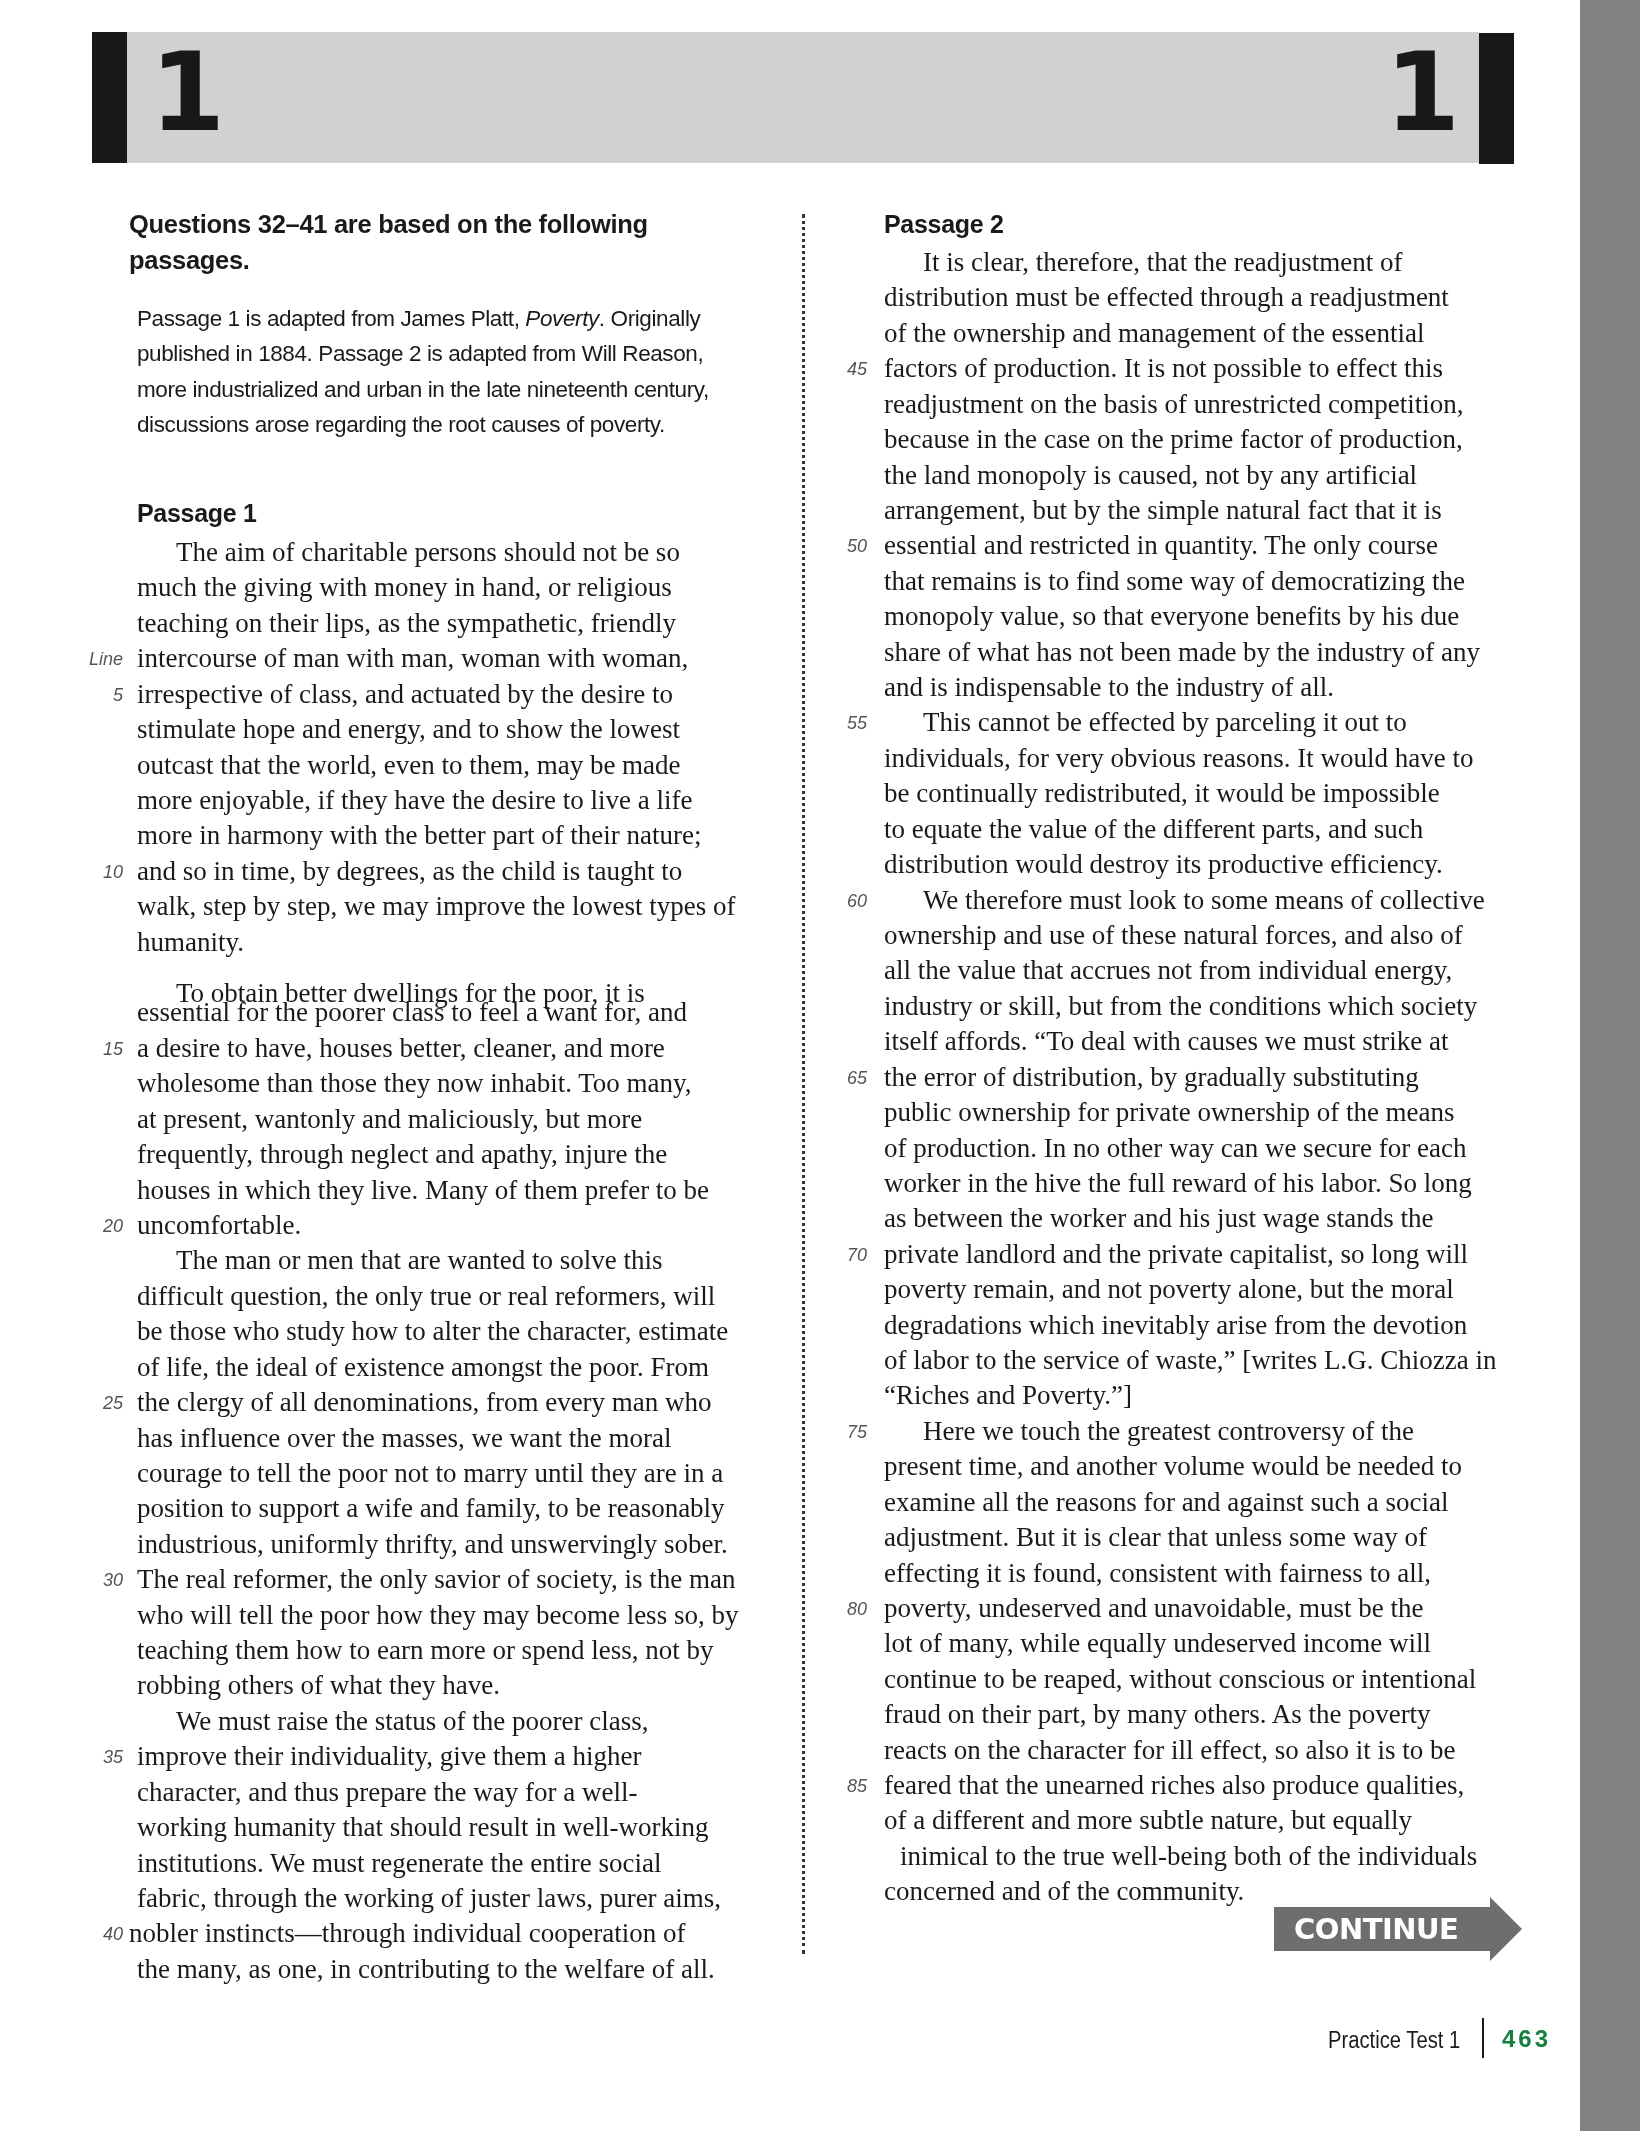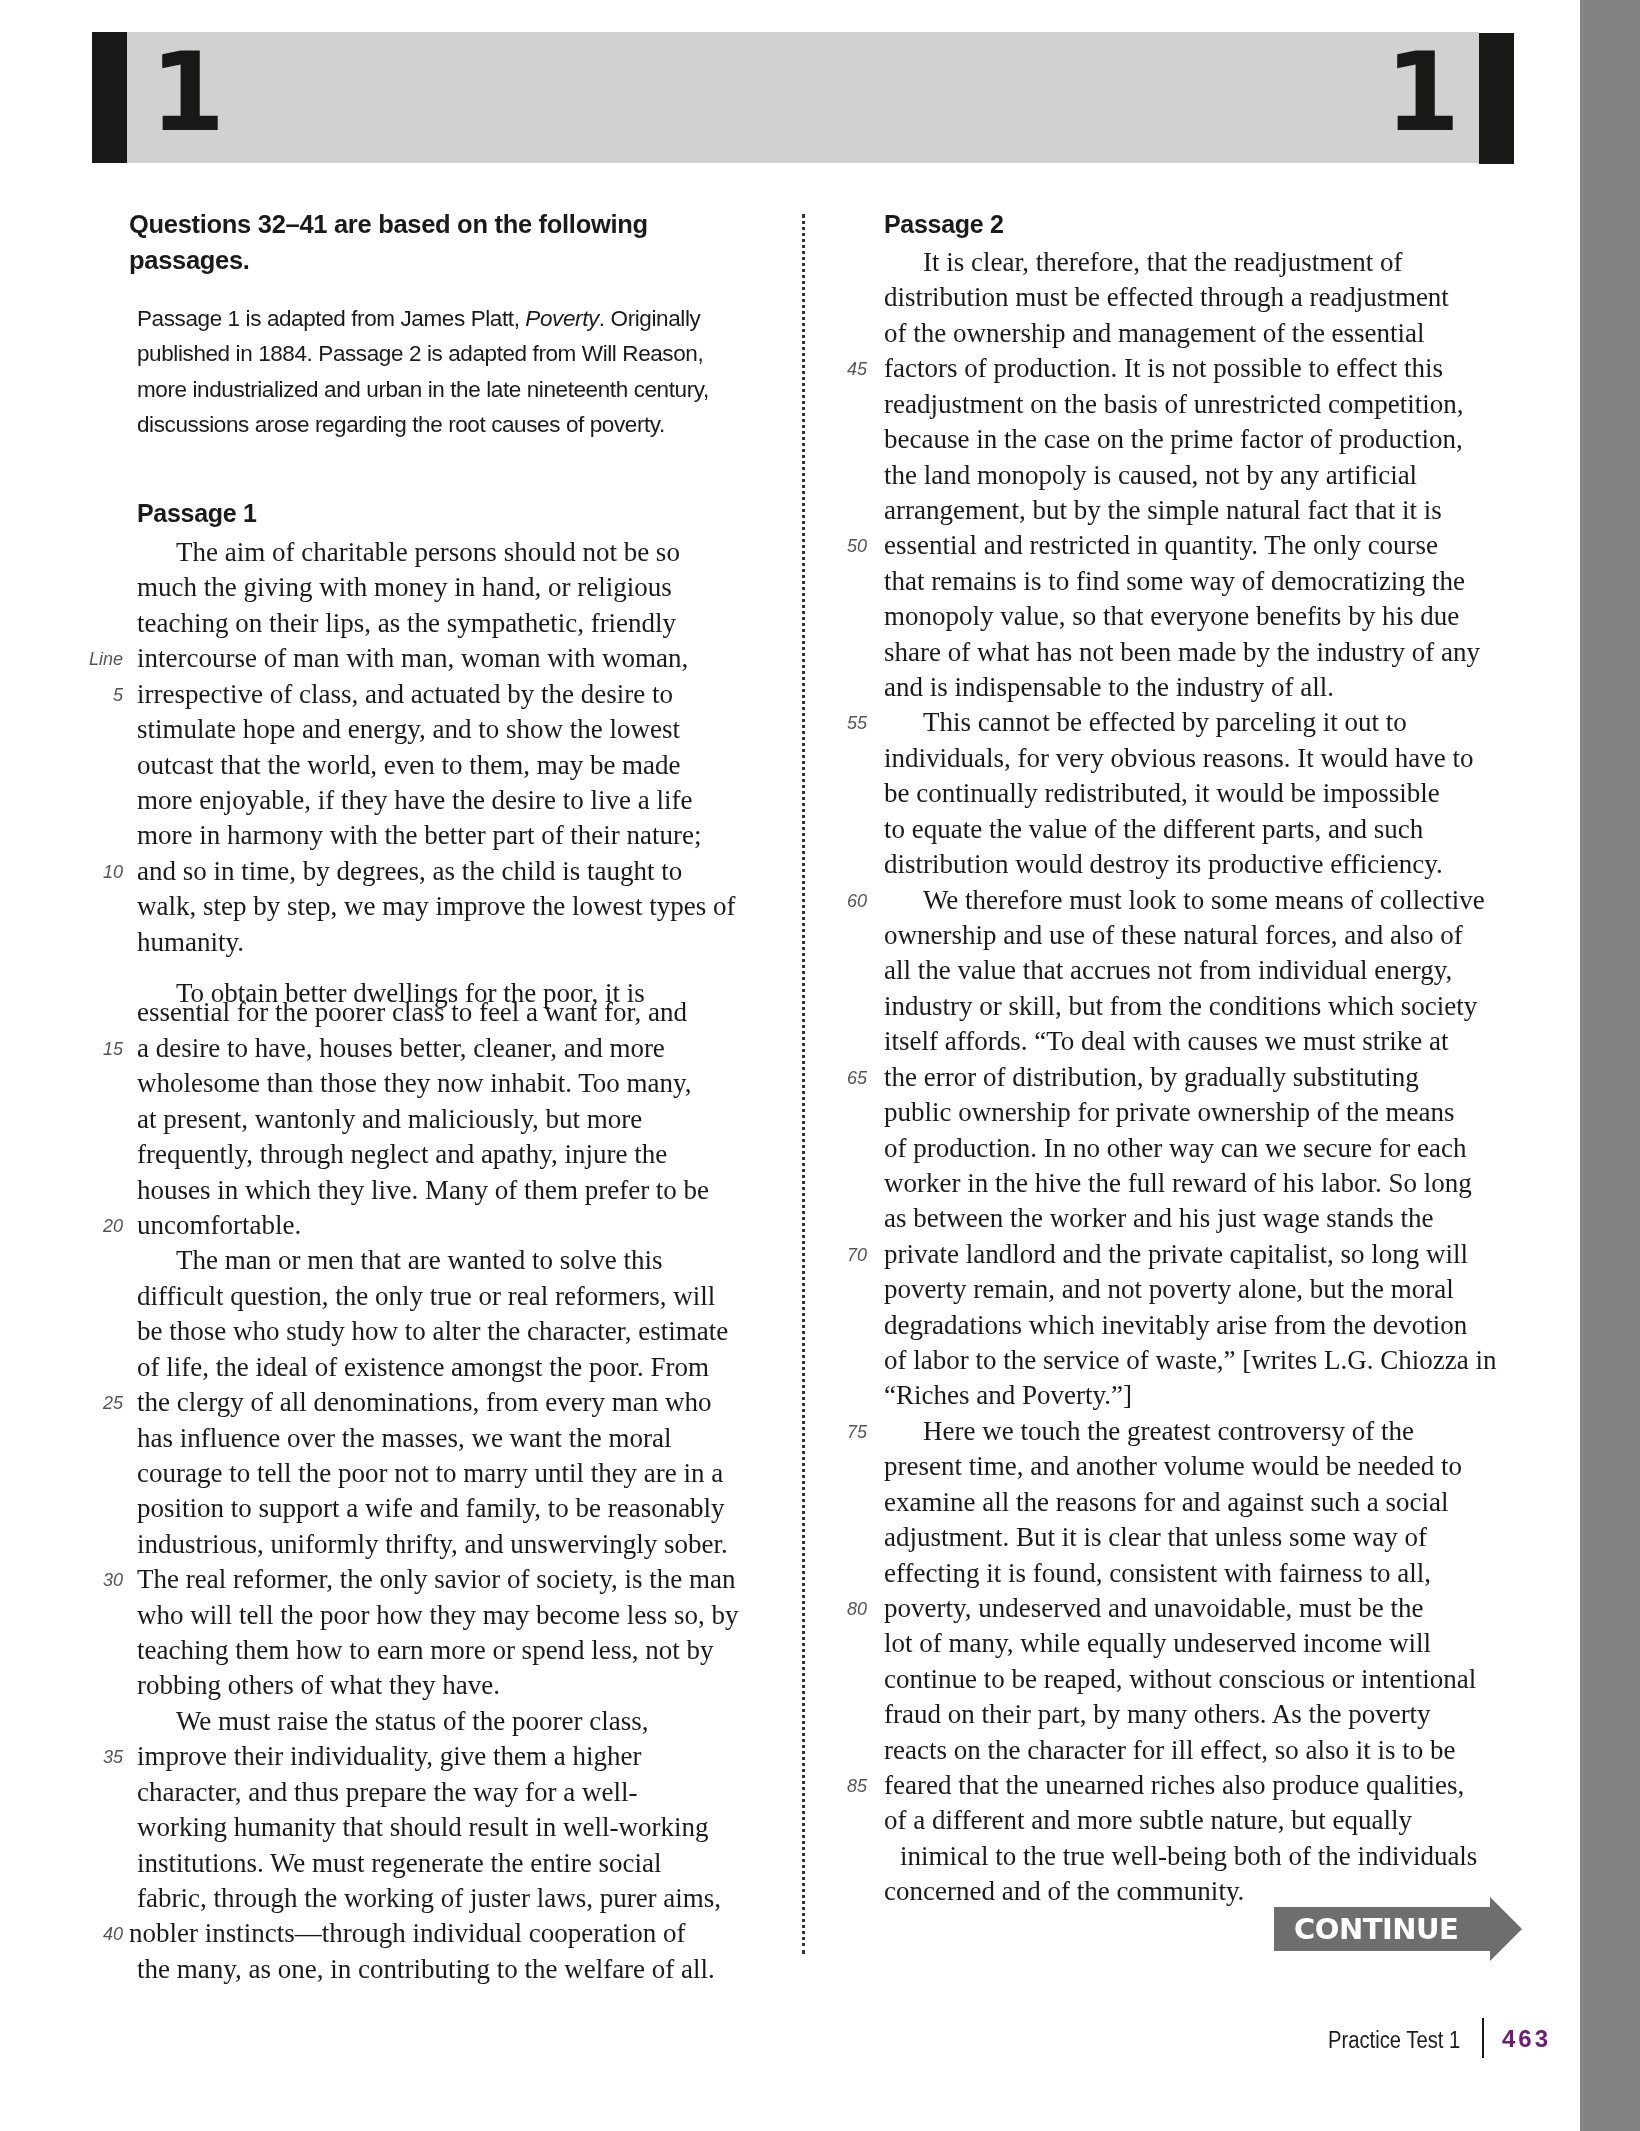--- a/index.html
+++ b/index.html
@@ -23,21 +23,21 @@
   .lnum { position:absolute; width:60px; text-align:right; white-space:nowrap; font-family:"Liberation Sans", sans-serif; font-style:italic; font-size:18px; line-height:35px; color:#555; }
 
   .divider { position:absolute; left:802px; top:214px; width:0; height:1740px; border-left:3px dotted #333; }
 
   .continue { position:absolute; left:1274px; top:1897px; width:248px; height:64px; }
   .continue svg { position:absolute; left:0; top:0; }
   .continue-label { position:absolute; left:20px; top:10px; font-family:"DejaVu Sans", sans-serif; font-weight:bold; font-size:29px; line-height:44px; color:#ffffff; letter-spacing:-0.5px; }
 
   .footer-label { position:absolute; left:1328px; top:2026px; font-family:"Liberation Sans", sans-serif; font-size:23px; line-height:28px; color:#1a1a1a; transform:scaleX(0.88); transform-origin:left; }
   .footer-sep { position:absolute; left:1482px; top:2018px; width:2px; height:40px; background:#1a1a1a; }
-  .footer-page { position:absolute; left:1502px; top:2025px; font-family:"Liberation Sans", sans-serif; font-weight:bold; font-size:24px; line-height:28px; letter-spacing:3px; color:#701a75; }
+  .footer-page { position:absolute; left:1502px; top:2025px; font-family:"Liberation Sans", sans-serif; font-weight:bold; font-size:24px; line-height:28px; letter-spacing:3px; color:#15803d; }
 </style>
 </head>
 <body>
 
 <div class="gray-side"></div>
 
 <div class="header-bar"></div>
 <div class="header-block left"></div>
 <div class="header-block right"></div>
 <div class="header-num left">1</div>

